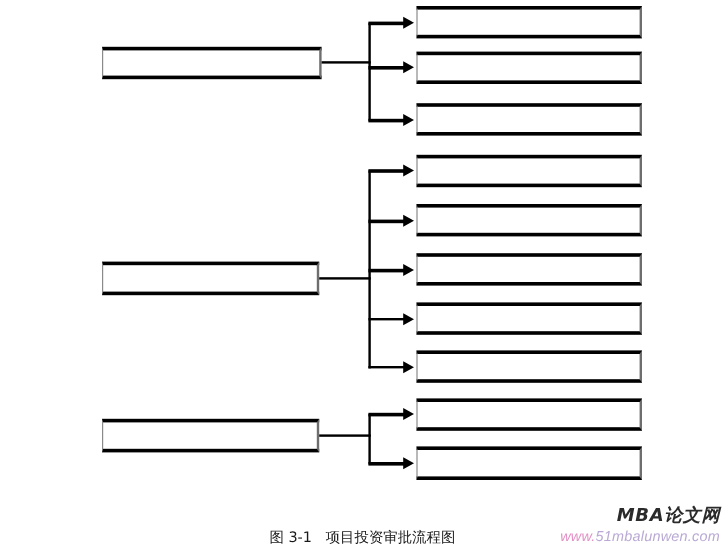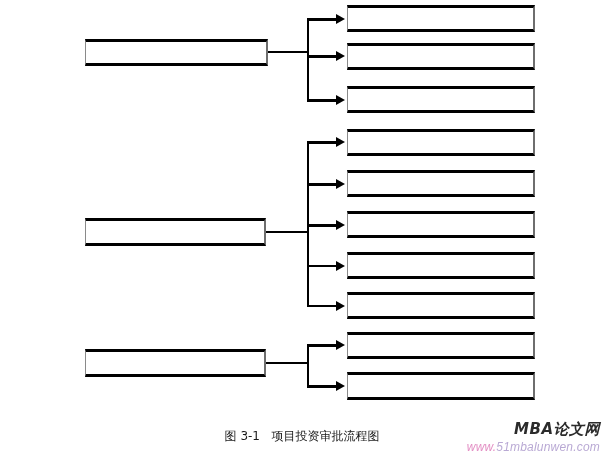--- a/index.html
+++ b/index.html
@@ -59,20 +59,21 @@
   
   .caption {
     position: absolute;
     left: 0;
     width: 604px;
     text-align: center;
     font-family: "DejaVu Sans", "Liberation Sans", sans-serif;
     font-size: 12px;
     color: #1a1a1a;
     white-space: pre;
+    margin-top: 12px;
   }
 
   
   .wm {
     position: absolute;
     text-align: left;
     white-space: nowrap;
     user-select: none;
   }
   .wm-title {

